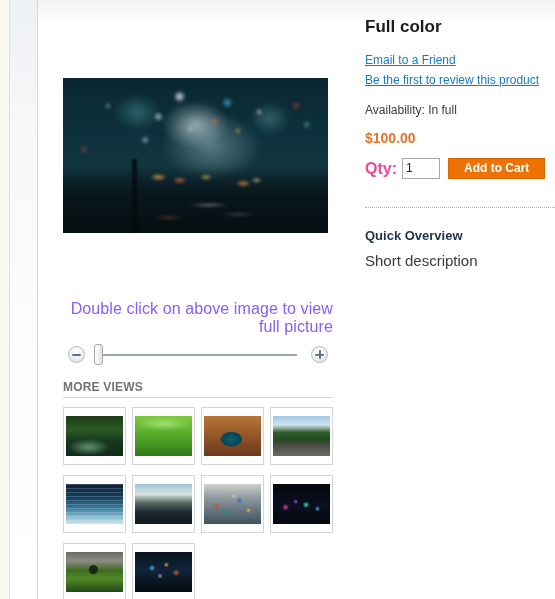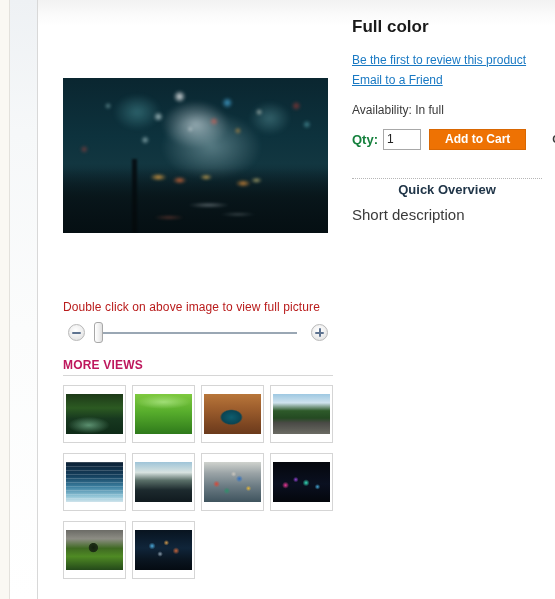--- a/index.html
+++ b/index.html
@@ -126,23 +126,23 @@
   }
   .mi-pole {
     left: 26%; top: 52%;
     width: 5px; height: 48%;
     background: linear-gradient(to bottom, rgba(6,14,18,.9), rgba(4,10,12,.95));
     filter: blur(1px);
   }
 
   .zoom-hint {
     margin-top: 67px;
-    text-align: left;
-    font-size: 12px;
-    color: #b91c1c;
+    text-align: right;
+    font-size: 16px;
+    color: #8b5cf6;
     letter-spacing: .1px;
   }
 
   .zoom-bar {
     margin-top: 8px;
     position: relative;
     height: 22px;
   }
   .zoom-btn {
     position: absolute;
@@ -184,21 +184,21 @@
     border-radius: 3px;
     background: linear-gradient(to right, #ffffff 0%, #f2f2f2 50%, #e0e0e0 100%);
     border: 1px solid #a8a8a8;
     box-sizing: border-box;
   }
 
   .more-views-title {
     margin-top: 14px;
     font-size: 12px;
     font-weight: bold;
-    color: #be185d;
+    color: #737373;
     letter-spacing: .2px;
   }
   .more-views-rule {
     margin-top: 3px;
     height: 1px;
     background: #d6d6d6;
     width: 270px;
   }
 
   .thumbs {
@@ -284,21 +284,21 @@
       radial-gradient(circle 5px at 30% 40%, rgba(90,200,255,.8), transparent 70%),
       radial-gradient(circle 4px at 55% 32%, rgba(255,180,80,.8), transparent 70%),
       radial-gradient(circle 5px at 72% 52%, rgba(255,120,60,.75), transparent 70%),
       radial-gradient(circle 4px at 44% 60%, rgba(220,240,255,.6), transparent 70%),
       linear-gradient(to bottom, #081420 0%, #10253a 45%, #0a1622 72%, #050b12 100%);
   }
 
   
   .info-col {
     position: absolute;
-    left: 314px; top: 18px;
+    left: 327px; top: 18px;
     width: 190px;
   }
   .product-name {
     font-size: 17px;
     font-weight: bold;
     color: #1a1a1a;
     margin: 0 0 14px 0;
     line-height: 1.1;
   }
   .link-row a,
@@ -323,23 +323,23 @@
     font-weight: bold;
     color: #e8722a;
   }
 
   .addtocart-row {
     margin-top: 12px;
     display: flex;
     align-items: flex-start;
   }
   .qty-label {
-    font-size: 13px;
-    font-weight: bold;
-    color: #15803d;
+    font-size: 16px;
+    font-weight: bold;
+    color: #ec4899;
     line-height: 21px;
     margin-right: 5px;
   }
   .qty-input {
     width: 38px;
     height: 21px;
     border: 1px solid #a8a8a8;
     background: #ffffff;
     font-family: "Liberation Sans", sans-serif;
     font-size: 12px;
@@ -377,25 +377,24 @@
     overflow: hidden;
   }
   .alt-links a { font-size: 12px; }
 
   .dotted-sep {
     margin-top: 17px;
     border-top: 1px dotted #b6b6b6;
     width: 190px;
   }
   .section-title {
-    margin-top: 3px;
+    margin-top: 20px;
     font-size: 13px;
     font-weight: bold;
     color: #203548;
-    text-align: center;
   }
   .section-body {
     margin-top: 9px;
     font-size: 15px;
     color: #3a3a3a;
   }
 </style>
 </head>
 <body>
 
@@ -464,28 +463,29 @@
             <div class="thumb-img t-citynight"></div>
           </div>
       </div>
     </div>
 
     <div class="info-col">
 
       <h1 class="product-name">Full color</h1>
 
       <div class="link-row">
+        <a class="inline-link">Email to a Friend</a>
+      </div>
+      <div class="link-row">
         <a class="inline-link">Be the first to review this product</a>
       </div>
-      <div class="link-row">
-        <a class="inline-link">Email to a Friend</a>
-      </div>
 
       <div class="availability">Availability: In full</div>
 
+      <div class="price">$100.00</div>
 
       <div class="addtocart-row">
         <span class="qty-label">Qty:</span>
         <input class="qty-input" type="text" value="1" style="">
         <button class="add-to-cart">Add to Cart</button>
         <span class="or-text">OR</span>
         <span class="alt-links">
           <a>Add to Wishlist</a>
           <a>Add to Compare</a>
         </span>

